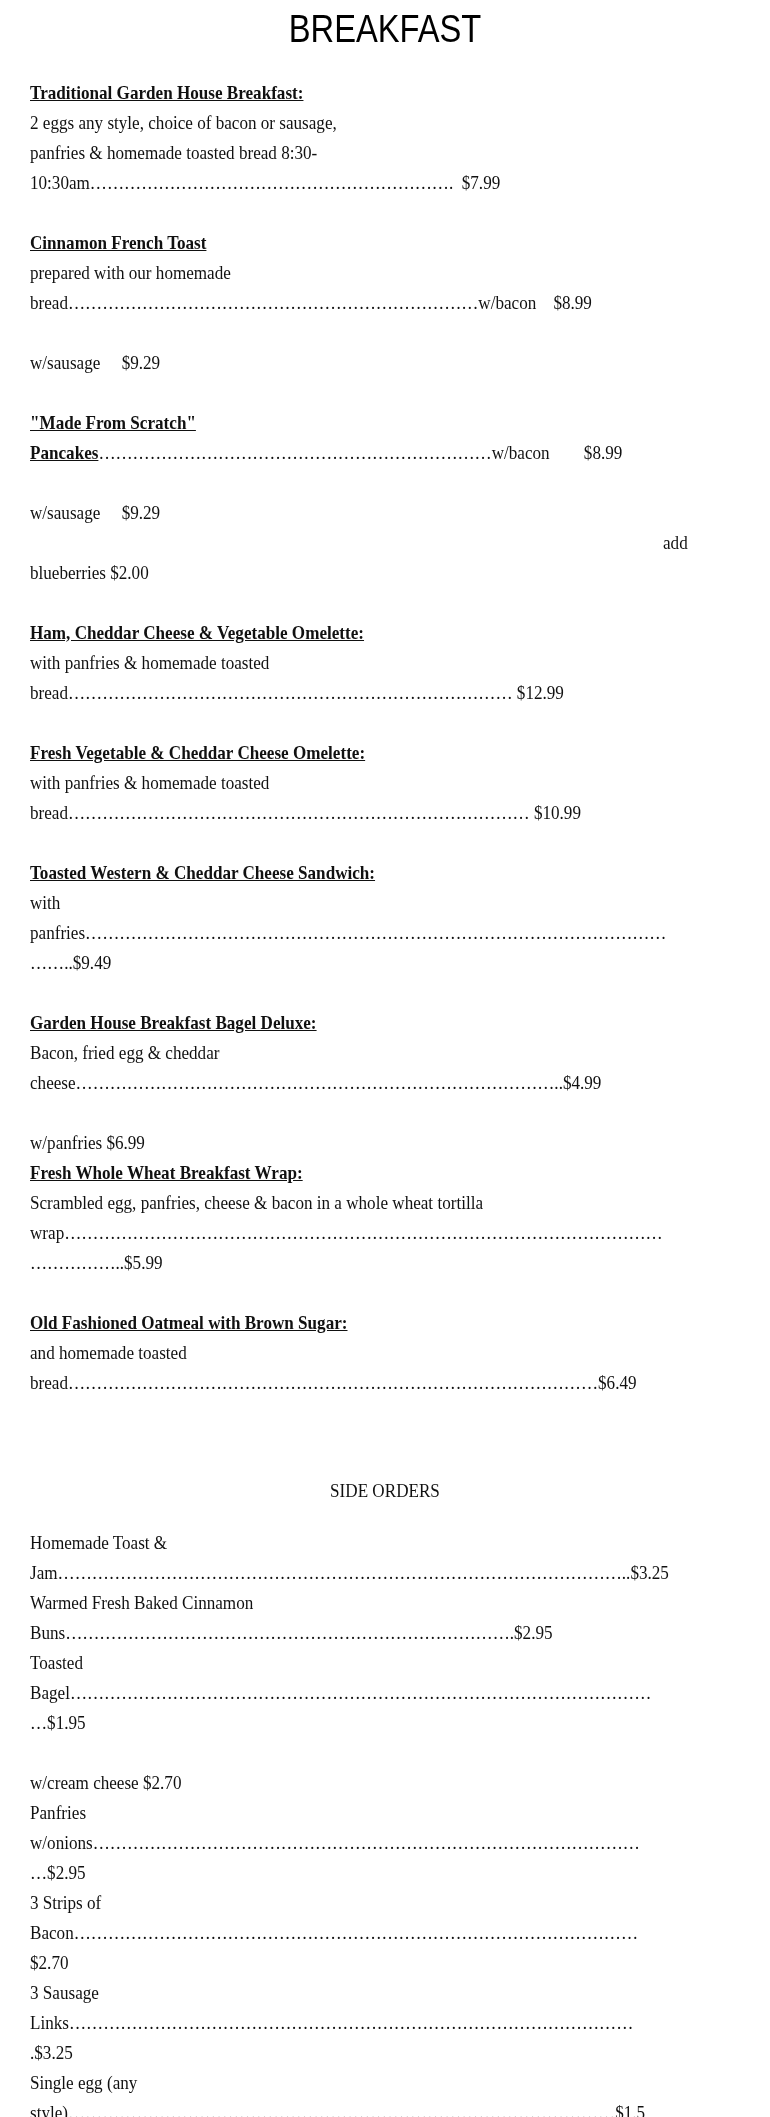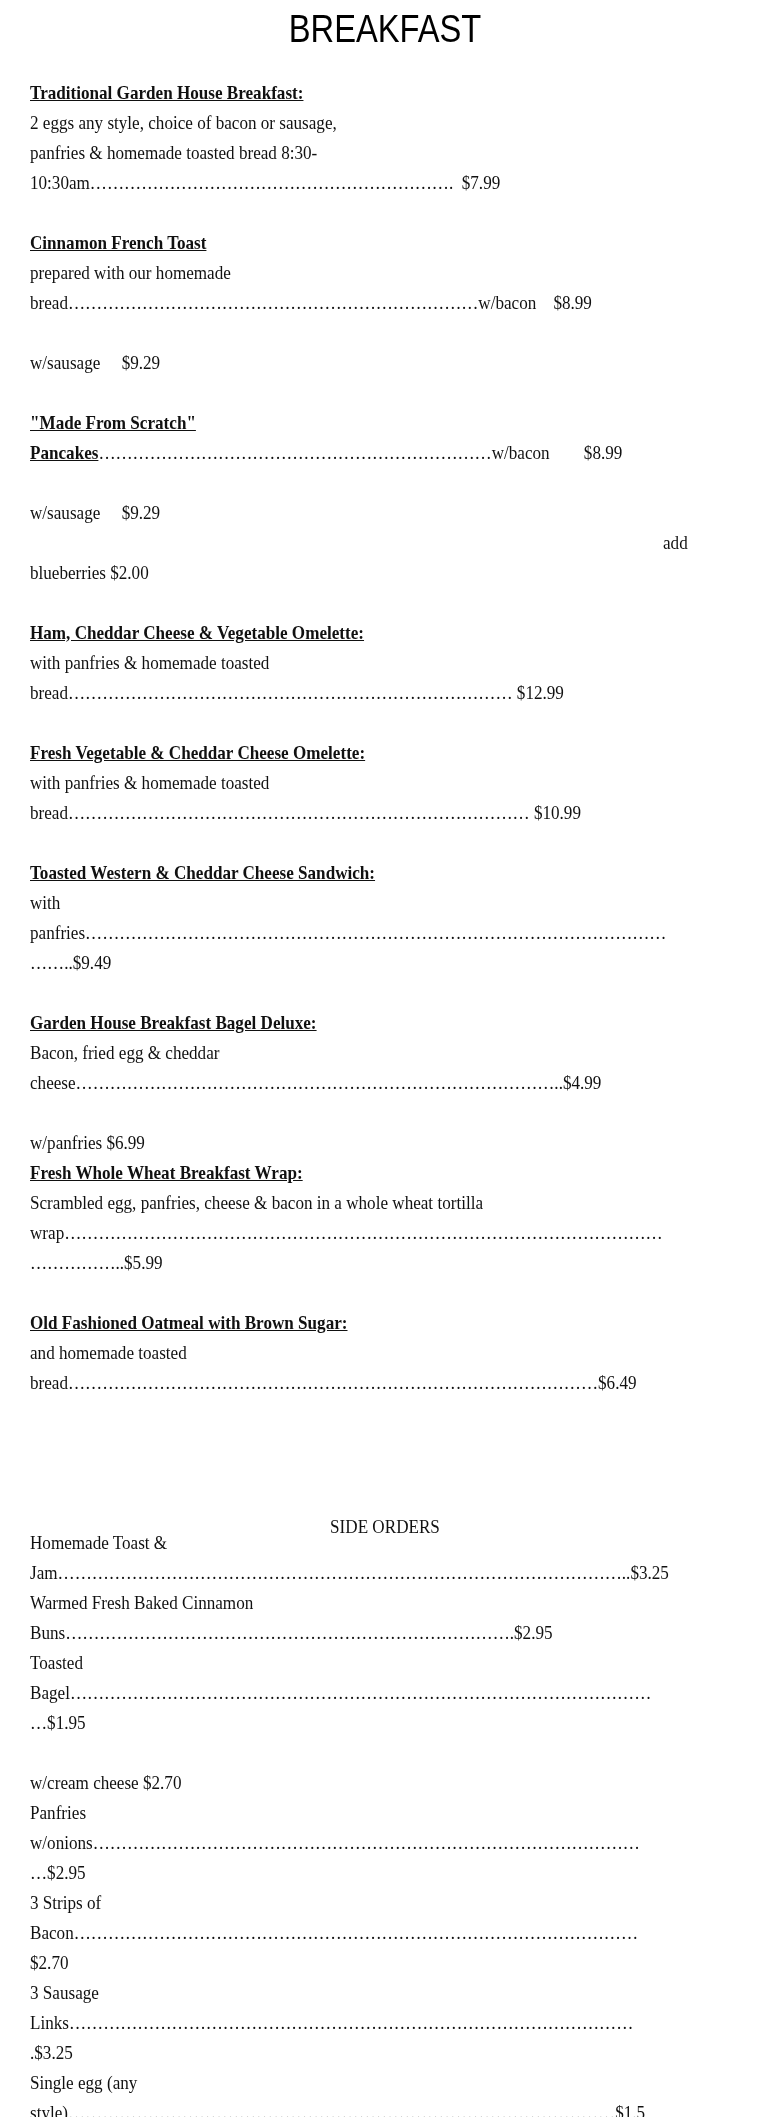--- a/index.html
+++ b/index.html
@@ -67,14 +67,14 @@
     <div class="line" style="top: 1832px;">w/onions……………………………………………………………………………………</div>
     <div class="line" style="top: 1862px;">…$2.95</div>
     <div class="line" style="top: 1892px;">3 Strips of</div>
     <div class="line" style="top: 1922px;">Bacon………………………………………………………………………………………</div>
     <div class="line" style="top: 1952px;">$2.70</div>
     <div class="line" style="top: 1982px;">3 Sausage</div>
     <div class="line" style="top: 2012px;">Links………………………………………………………………………………………</div>
     <div class="line" style="top: 2042px;">.$3.25</div>
     <div class="line" style="top: 2072px;">Single egg (any</div>
     <div class="line" style="top: 2102px;">style)……………………………………………………………………………………$1.5</div>
-    <div class="section" style="top: 1516px; text-decoration: underline;"><span class="sec-inner">SIDE ORDERS</span></div>
+    <div class="section" style="top: 1480px; text-decoration: underline;"><span class="sec-inner">SIDE ORDERS</span></div>
   </div>
 
 </body></html>

